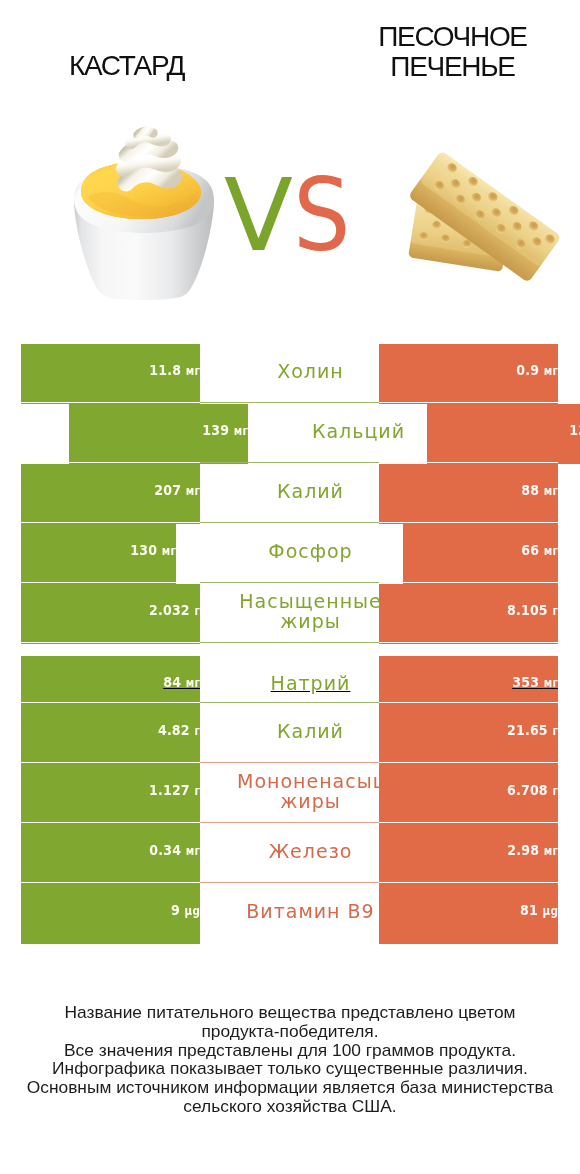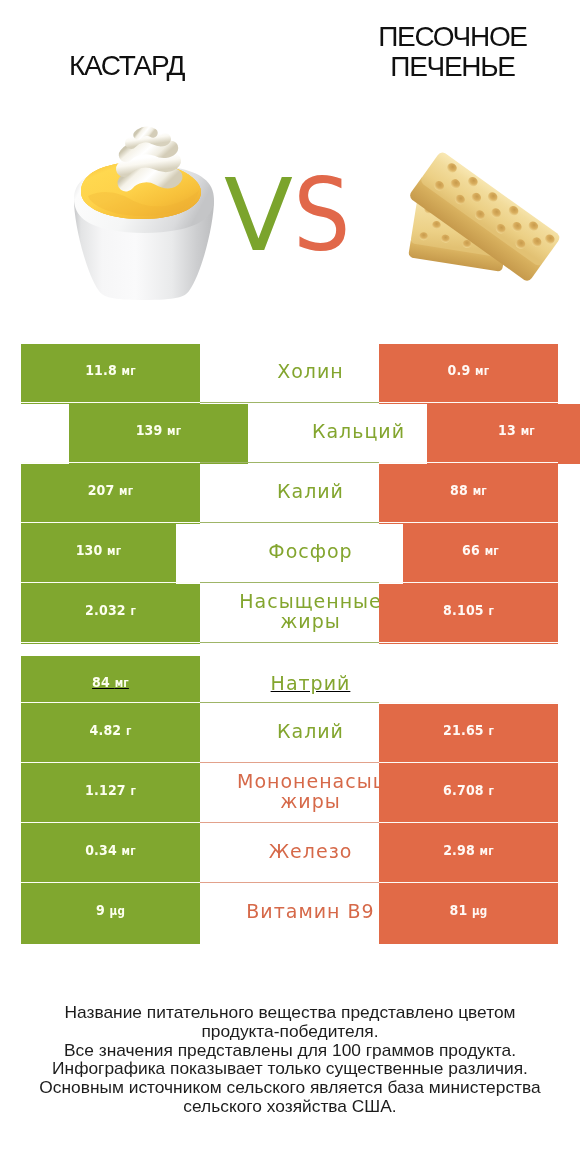--- a/index.html
+++ b/index.html
@@ -28,21 +28,21 @@
 
   
   .table{position:absolute;left:21px;top:343.5px;width:537px;height:600px;}
   .row{position:absolute;left:0;width:537px;display:flex;height:60px;overflow:hidden;}
   .cell{display:flex;align-items:center;justify-content:center;
         width:179px;text-align:center;box-sizing:border-box;line-height:17px;
         padding-bottom:6px;}
   .left{background:#80a72f;color:#fdfff0;}
   .right{background:#e16a47;color:#fff9f5;}
   .left,.right{font-family:"DejaVu Sans",sans-serif;font-weight:bold;
-               font-stretch:condensed;font-size:14px;letter-spacing:0.2px;}
+               font-stretch:condensed;font-size:14px;letter-spacing:0.2px;justify-content:flex-end;}
   .mid{background:#fff;font-family:"DejaVu Sans",sans-serif;font-weight:400;
        font-size:19px;letter-spacing:1px;line-height:20px;padding-left:42px;}
   .mid>span{display:block;width:147px;}
   .mid.g{color:#83a52e;}
   .mid.o{color:#d66949;}
   .u{font-size:11.5px;font-weight:bold;}
   .sep{position:absolute;left:0;width:537px;height:1.8px;display:flex;}
   .sep i{display:block;width:179px;height:1.8px;}
   .sep .s1{background:#fdfff4;}
   .sep .s3{background:#fffaf6;}
@@ -282,20 +282,23 @@
         <i class="s2g"></i>
         <i class="s3"></i>
       </div>
       <div class="row" style="top: 312px; text-decoration: underline;">
         <div class="cell left">
           <span>84 <span class="u">мг</span></span>
         </div>
         <div class="cell mid g">
           <span>Натрий</span>
         </div>
+        <div class="cell right">
+          <span>353 <span class="u">мг</span></span>
+        </div>
       </div>
       <div class="sep" style="top: 358.2px;">
         <i class="s1"></i>
         <i class="s2g"></i>
         <i class="s3"></i>
       </div>
       <div class="row" style="top: 360px;">
         <div class="cell left">
           <span>4.82 <span class="u">г</span></span>
         </div>
@@ -353,16 +356,16 @@
         <div class="cell right">
           <span>81 <span class="u">µg</span></span>
         </div>
       </div>
     </div>
   <div class="footer" id="footer">
       <div>Название питательного вещества представлено цветом</div>
       <div>продукта-победителя.</div>
       <div>Все значения представлены для 100 граммов продукта.</div>
       <div>Инфографика показывает только существенные различия.</div>
-      <div>Основным источником сельского является база министерства</div>
+      <div>Основным источником информации является база министерства</div>
       <div>сельского хозяйства США.</div>
     </div>
 </div>
 
 </body></html>

